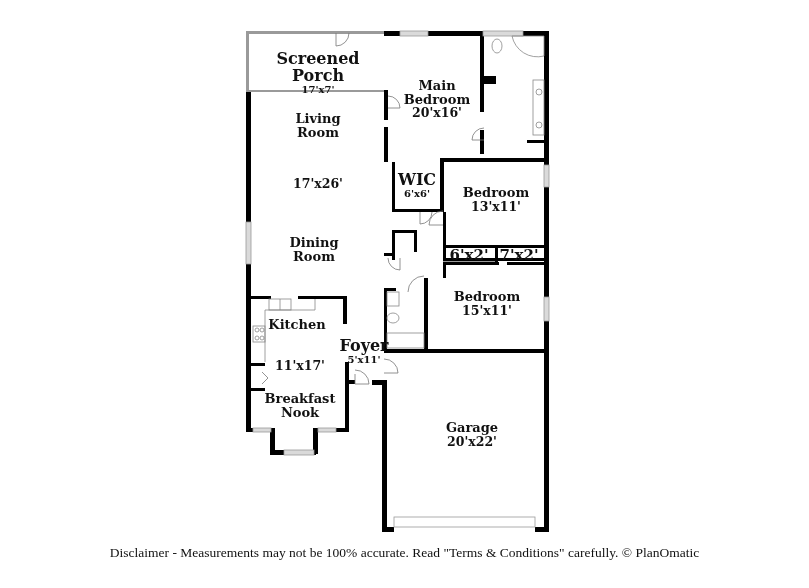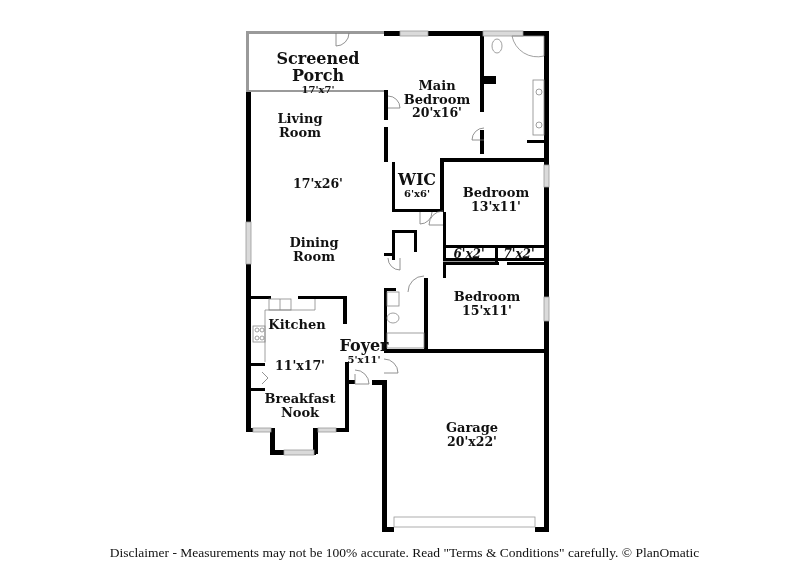--- a/index.html
+++ b/index.html
@@ -3,21 +3,21 @@
 <meta charset="utf-8">
 <style>
   html, body { margin:0; padding:0; background:#ffffff; }
   body { width:809px; height:588px; position:relative; overflow:hidden; font-family:"DejaVu Serif", serif; }
   #plan { position:absolute; left:0; top:0; width:809px; height:588px; }
   .room-label { position:absolute; text-align:center; font-family:"DejaVu Serif", serif; font-weight:bold; color:#111; line-height:1.05; transform:translateX(-50%); white-space:nowrap; }
   .room-label .name { display:block; font-size:13px; }
   .room-label .dim { display:block; font-size:12.5px; }
   .room-label.small .name { font-size:16px; }
   .room-label.small .dim { font-size:10px; }
-  .room-label.tiny .dim { font-size:12px;font-style:italic; }
+  .room-label.tiny .dim { font-size:15px; }
   .disclaimer { position:absolute; left:0; width:809px; top:545px; text-align:center; font-family:"Liberation Serif", serif; font-size:13.5px; color:#111; }
 </style>
 </head>
 <body>
 
 <svg id="plan" viewBox="0 0 809 588" xmlns="http://www.w3.org/2000/svg">
   <g fill="#000">
 
     <rect x="246" y="90" width="5" height="340"></rect>
 
@@ -145,21 +145,21 @@
 <div class="room-label small" style="left:318px;top:51px;">
   <span class="name">Screened</span>
   <span class="name">Porch</span>
   <span class="dim">17'x7'</span>
 </div>
 <div class="room-label" style="left:437px;top:79px;">
   <span class="name">Main</span>
   <span class="name">Bedroom</span>
   <span class="dim">20'x16'</span>
 </div>
-<div class="room-label" style="left:300px;top:112px;text-align:center;">
+<div class="room-label" style="left:318px;top:112px;text-align:center;">
   <span class="name">Living</span>
   <span class="name">Room</span>
 </div>
 <div class="room-label" style="left:318px;top:177px;">
   <span class="dim">17'x26'</span>
 </div>
 <div class="room-label" style="left:314px;top:236px;">
   <span class="name">Dining</span>
   <span class="name">Room</span>
 </div>

